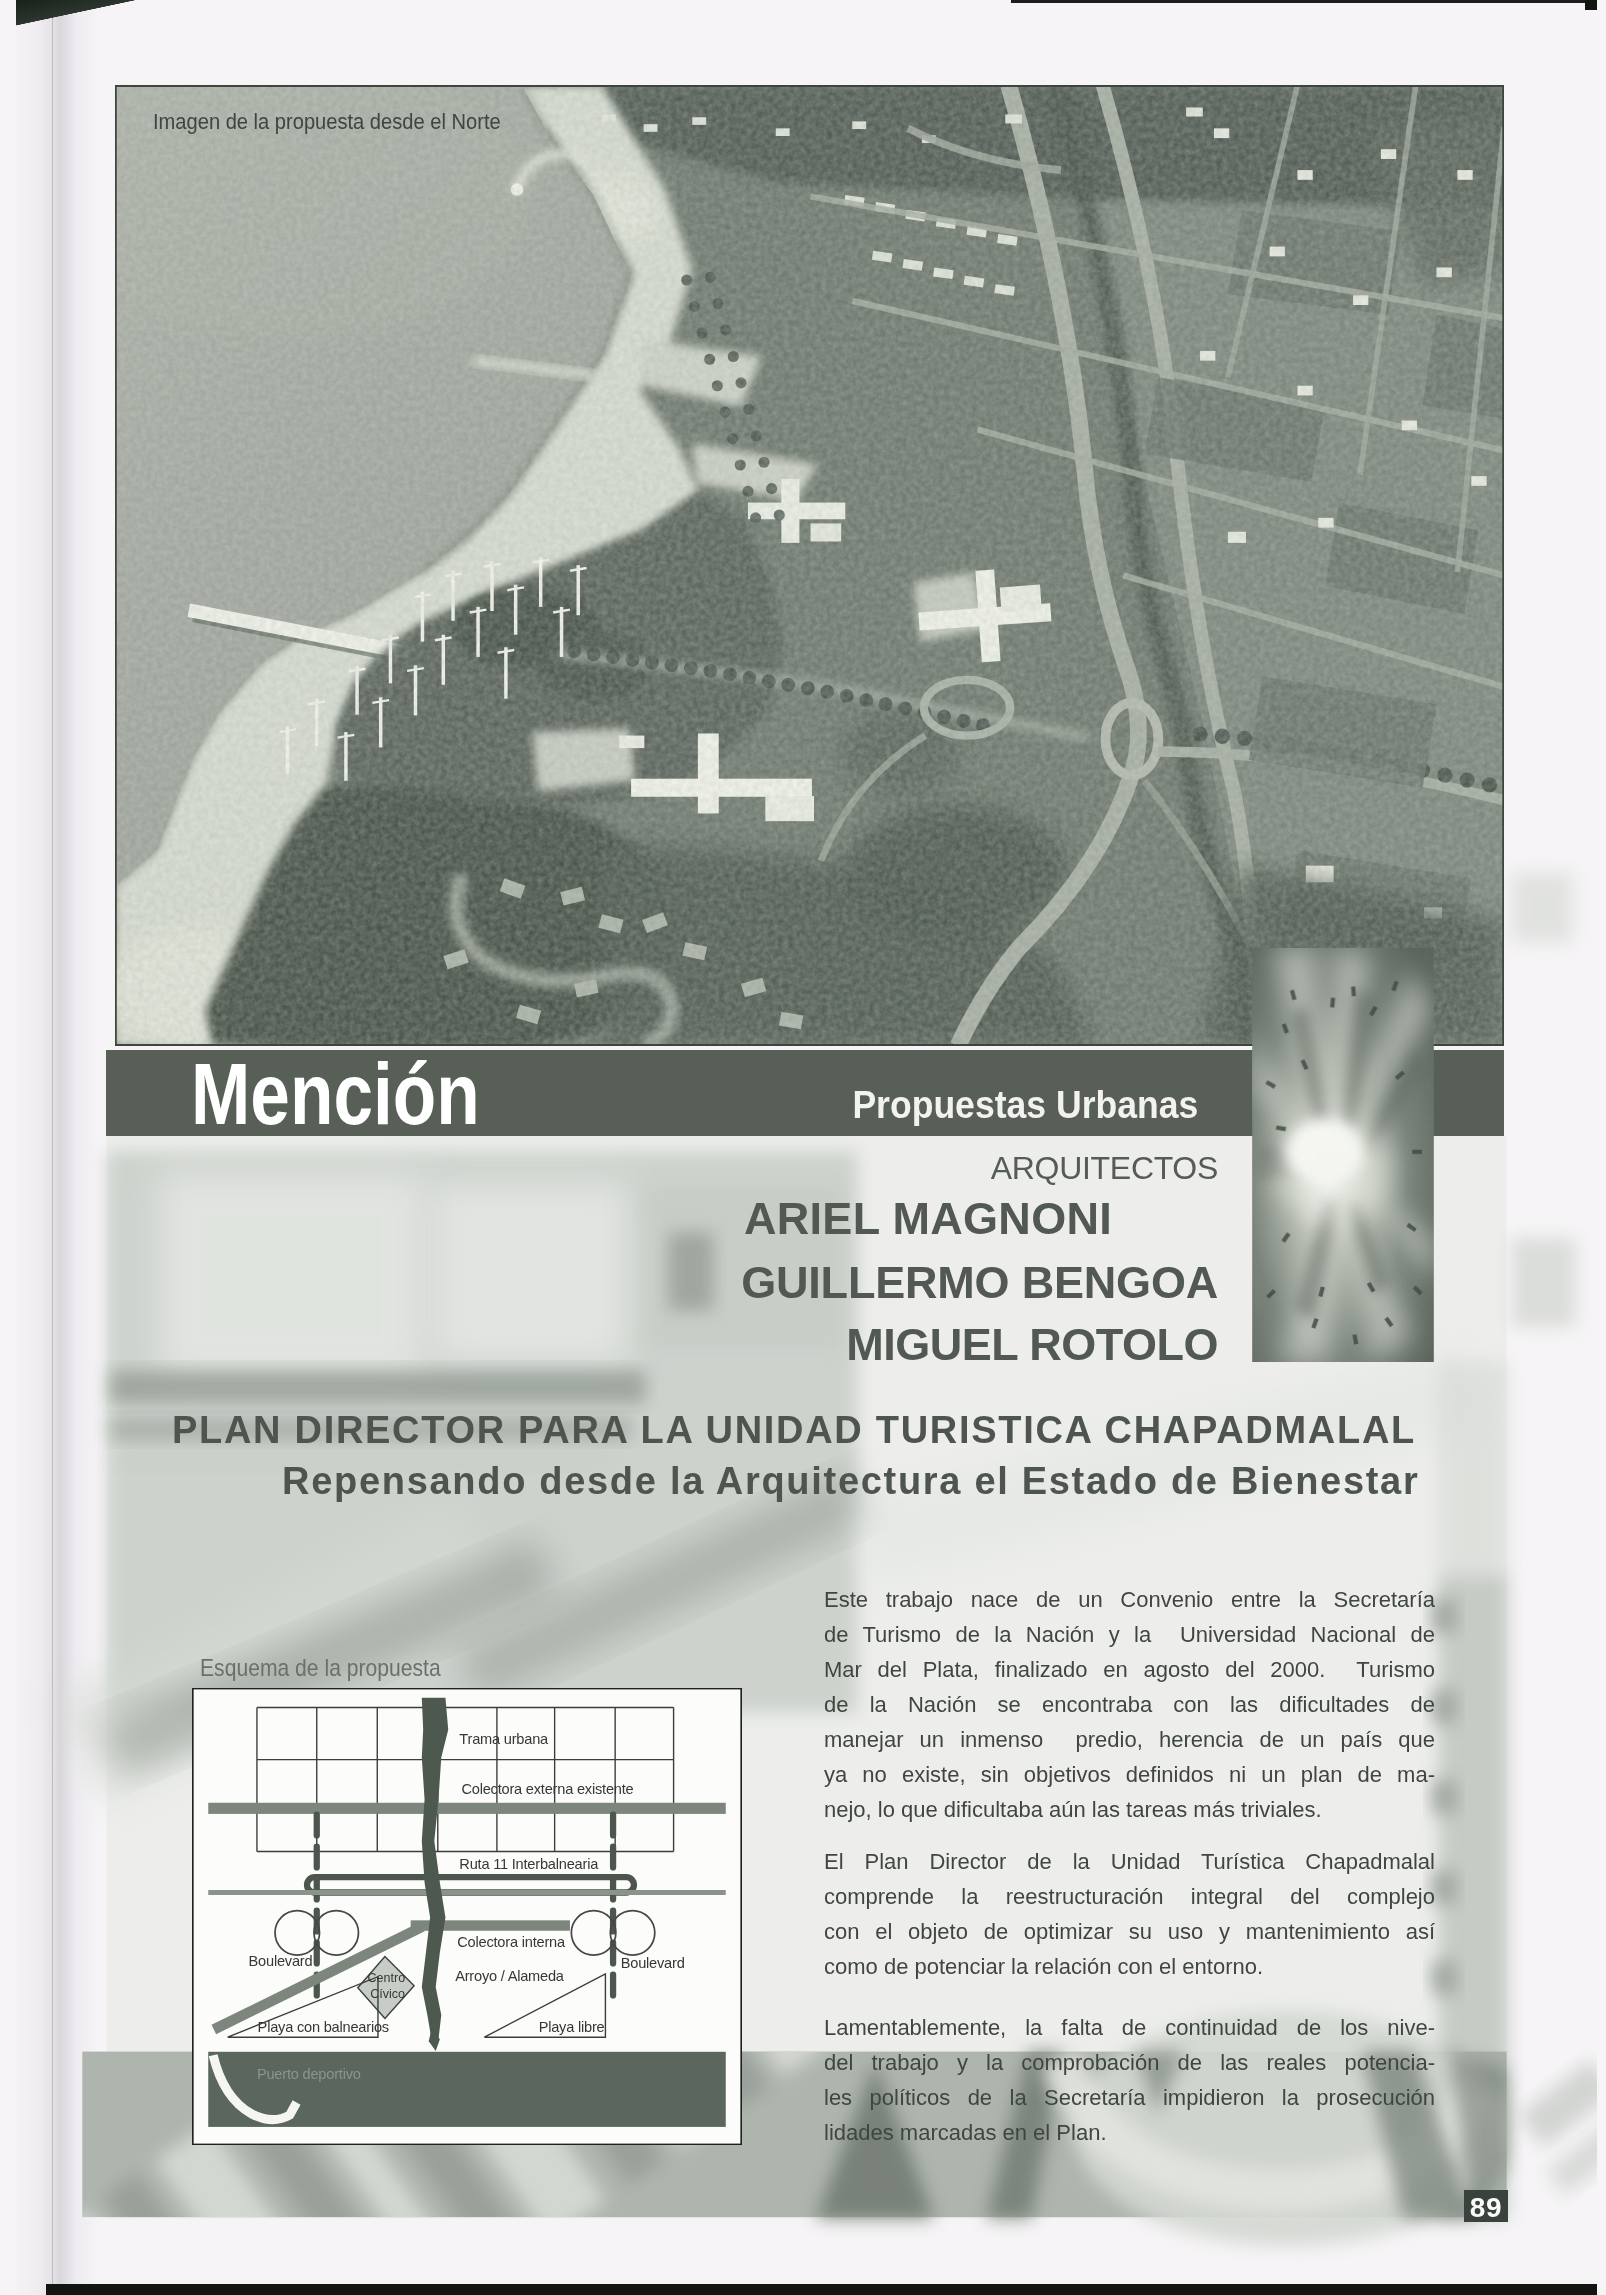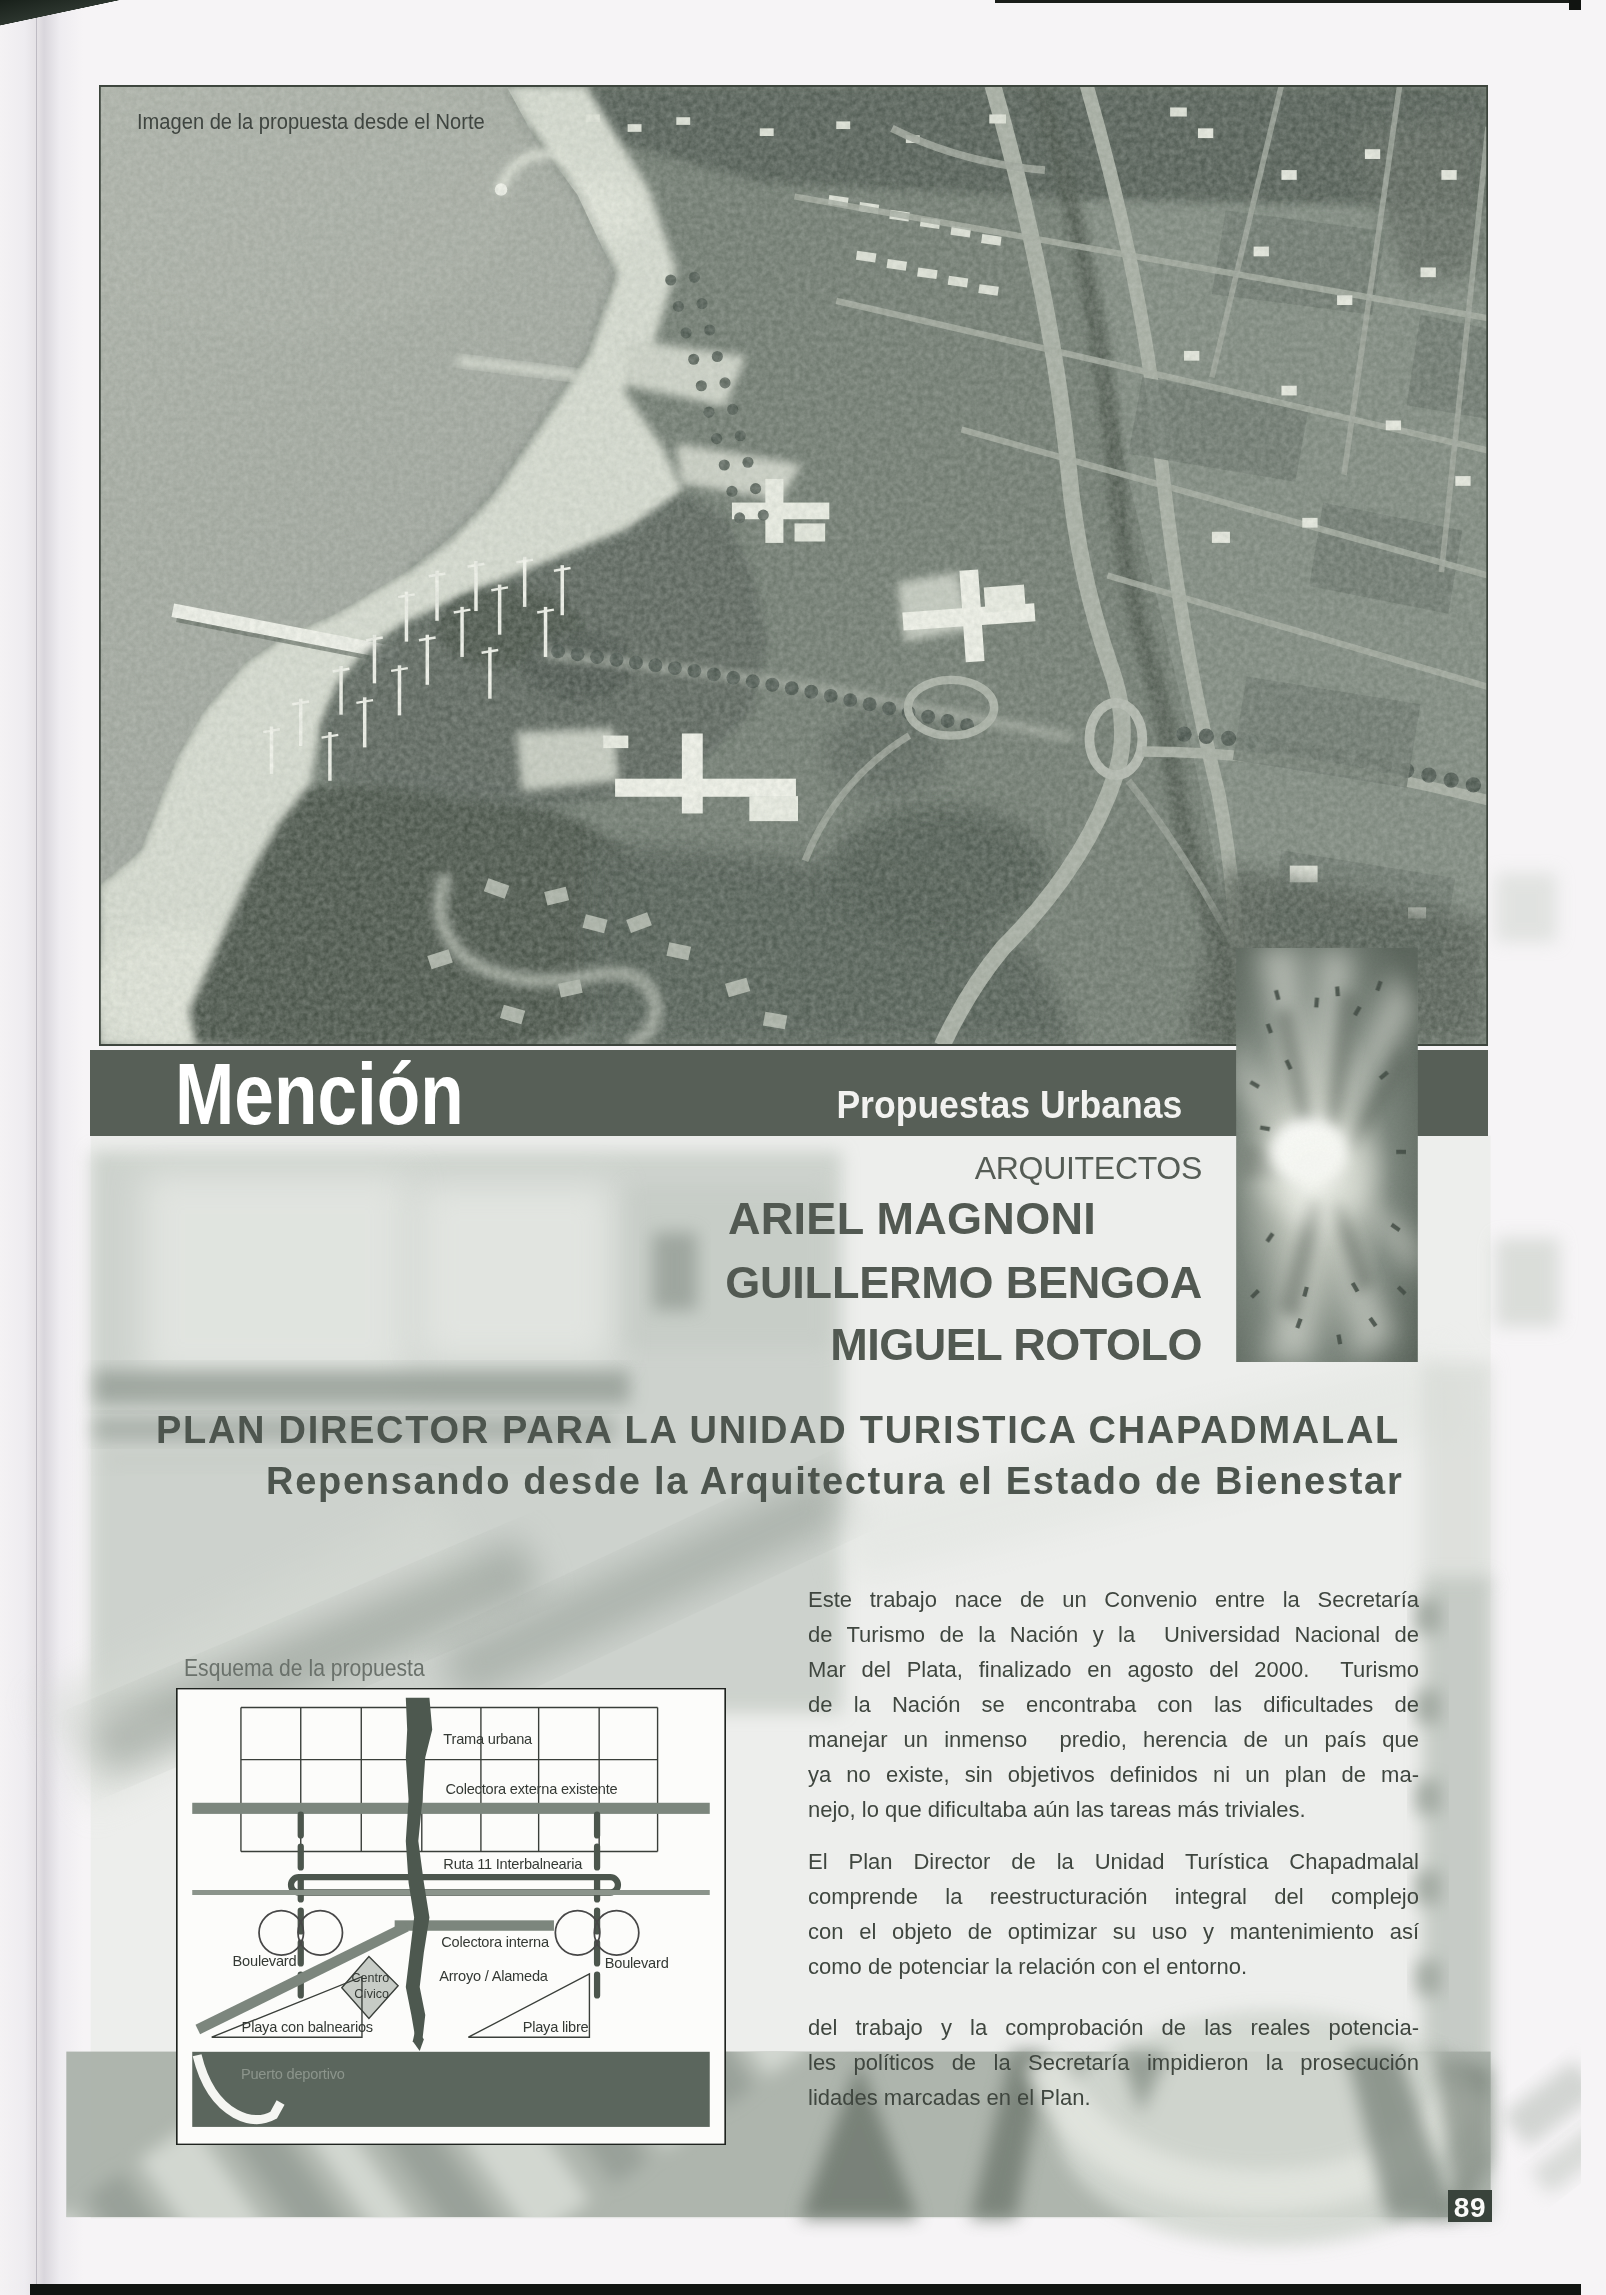--- a/index.html
+++ b/index.html
@@ -1,17 +1,17 @@
 <!DOCTYPE html>
 <html style="font-size:11px"><head>
 <meta charset="utf-8">
 <style>
   html,body{margin:0;padding:0;}
   body{width:1607px;height:2295px;background:#f6f4f6;font-family:"Liberation Sans",sans-serif;}
-  .page{position:absolute;top:0;left:0;width:1555px;height:2295px;overflow:hidden;padding-left:26px;}
+  .page{position:absolute;top:0;left:16px;width:1555px;height:2295px;overflow:hidden;padding-left:26px;}
   .abs{position:absolute;}
 </style>
 </head>
 <body>
 <div class="page">
 
 <div class="abs" id="gutter" style="left:0;top:0;width:83px;height:2295px;background:linear-gradient(90deg,#f4f2f4 0%,#eeecf0 30%,#e2dfe3 47%,#d9d6dc 53%,#eeecf0 72%,#f6f4f6 100%);"></div>
 <div class="abs" style="left:36px;top:0;width:1.4px;height:2295px;background:#a5a2ab;opacity:0.6;"></div>
 
 <div class="abs" id="wedge" style="left:0;top:0;width:132px;height:28px;background:linear-gradient(to bottom right,#18201a 0%,#2c352e 45%,transparent 46%);"></div>
@@ -584,20 +584,21 @@
 </div>
 
 <div class="abs" style="left:808px;top:1844px;width:611px;color:#3f463f;font-size:22px;line-height:35px;">
 <div style="text-align:justify;text-align-last:justify;">El Plan Director de la Unidad Turística Chapadmalal</div>
 <div style="text-align:justify;text-align-last:justify;">comprende la reestructuración integral del complejo</div>
 <div style="text-align:justify;text-align-last:justify;">con el objeto de optimizar su uso y mantenimiento así</div>
 <div>como de potenciar la relación con el entorno.</div>
 </div>
 
 <div class="abs" style="left:808px;top:2010px;width:611px;color:#3f463f;font-size:22px;line-height:35px;">
+<div style="text-align:justify;text-align-last:justify;">Lamentablemente, la falta de continuidad de los nive-</div>
 <div style="text-align:justify;text-align-last:justify;">del trabajo y la comprobación de las reales potencia-</div>
 <div style="text-align:justify;text-align-last:justify;">les políticos de la Secretaría impidieron la prosecución</div>
 <div>lidades marcadas en el Plan.</div>
 </div>
 
 <div class="abs" style="left:1448px;top:2190px;width:44px;height:32px;background:#39433b;color:#fafaf8;font-size:28px;font-weight:bold;text-align:center;line-height:36px;letter-spacing:0.7px;">89</div>
 
 <div class="abs" style="left:30px;top:2284px;width:1577px;height:12px;background:#121512;"></div>
 
 </div>

